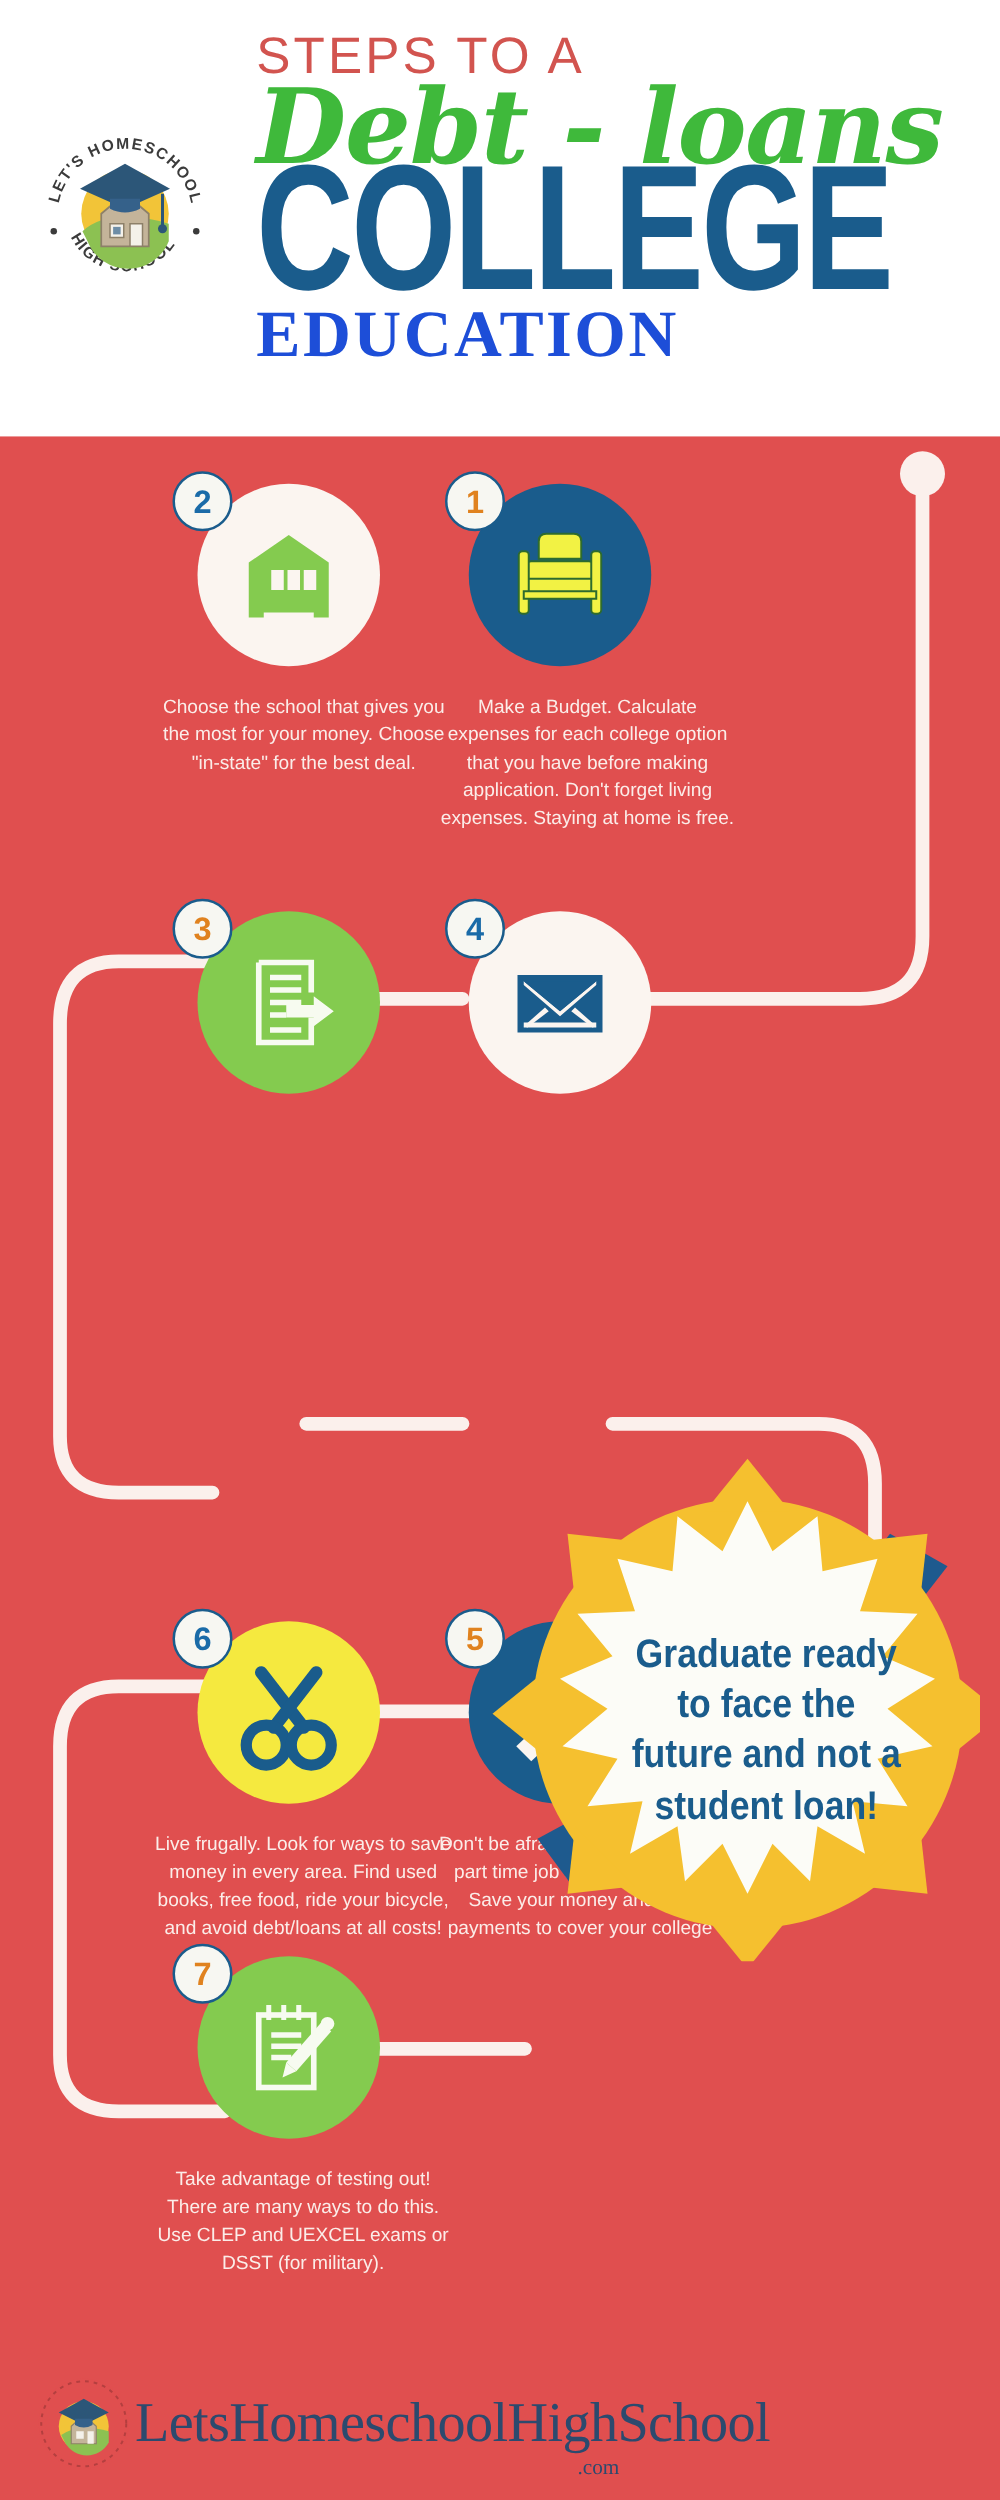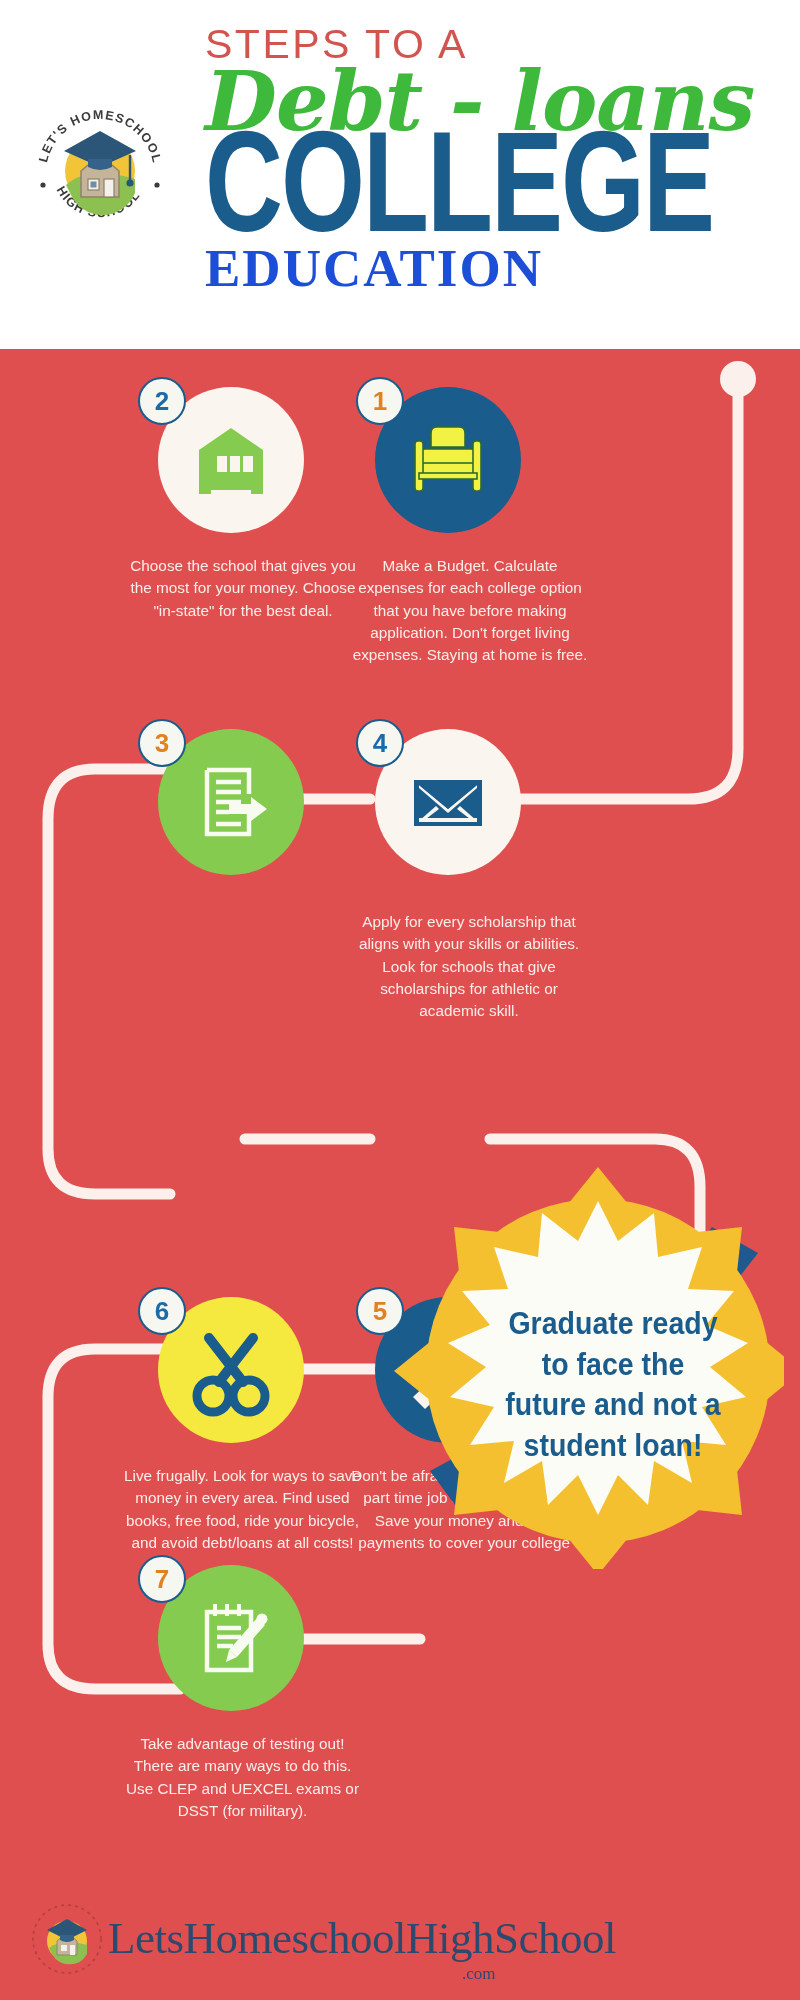--- a/index.html
+++ b/index.html
@@ -218,21 +218,20 @@
         <path d="M 19,31 L 48,55 L 77,31 L 77,34 L 48,59 L 19,34 Z" fill="#FBF5F0"></path>
         <path d="M 19,31 L 48,55 L 77,31 Z" fill="#1A5C8C"></path>
         <path d="M 19,67 L 36,52 L 39,55 L 22,68 Z" fill="#FBF5F0"></path>
         <path d="M 77,67 L 60,52 L 57,55 L 74,68 Z" fill="#FBF5F0"></path>
         <rect x="19" y="64" width="58" height="4" fill="#FBF5F0"></rect>
       </svg>
     </div>
     <div class="badge blue" style="left:6px; top:0;">
       <span>4</span>
     </div>
-    <div class="desc" style="left:0; top:192px; width:238px;">Apply for every scholarship that aligns with your skills or abilities. Look for schools that give scholarships for athletic or academic skill.</div>
   </div>
 
   <div class="step" style="left:128px; top:570px; width:290px; height:320px;">
     <div class="bubble" style="left:30px; top:378px; width:146px; height:146px; background:#F5E93F;">
       <svg width="100" height="100" viewBox="0 0 100 100">
         <g stroke="#1A5C8C" stroke-width="10" stroke-linecap="round" fill="none">
           <line x1="28" y1="18" x2="62" y2="62"></line>
           <line x1="72" y1="18" x2="38" y2="62"></line>
         </g>
         <circle cx="32" cy="76" r="16" fill="none" stroke="#1A5C8C" stroke-width="9"></circle>

